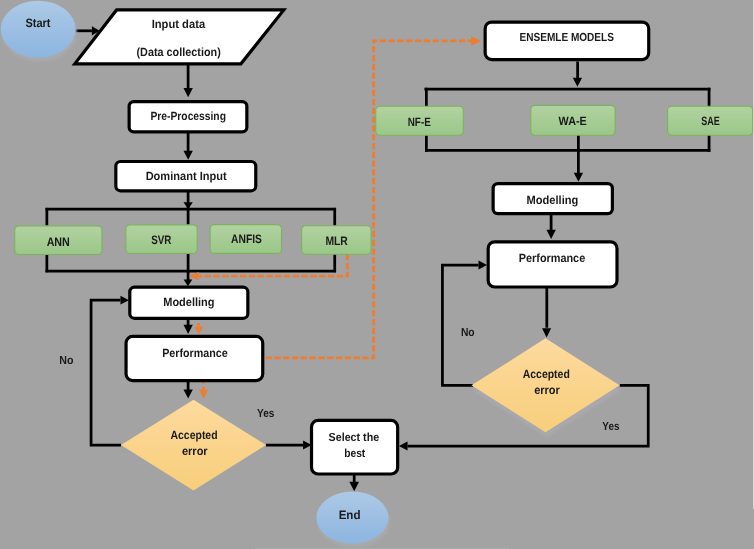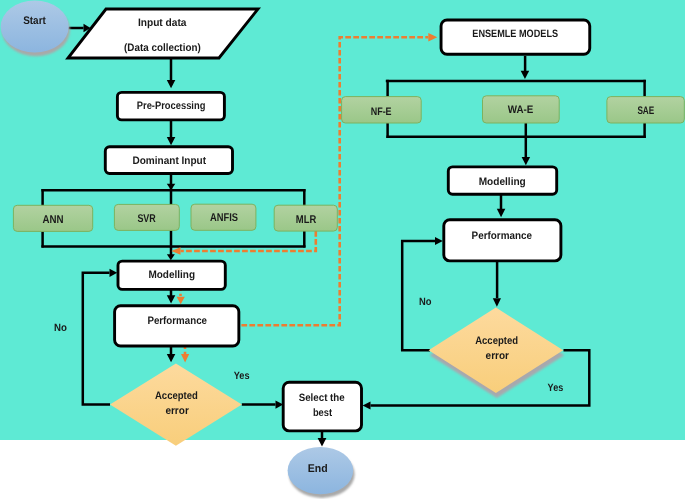--- a/index.html
+++ b/index.html
@@ -1,19 +1,19 @@
 <!DOCTYPE html>
 <html><head>
 <meta charset="utf-8">
 <title>Flowchart</title>
 <style>
   html,body{margin:0;padding:0;background:#ffffff;}
   body{width:685px;height:499px;overflow:hidden;
        font-family:"Liberation Sans",sans-serif;}
-  #stage{position:relative;width:685px;height:440px;background:#5eead4;}
+  #stage{position:relative;width:685px;height:499px;background:#a3a3a3;}
   svg text{-webkit-font-smoothing:antialiased;text-rendering:geometricPrecision;}
   svg{position:absolute;left:0;top:0;display:block;}
   .lbl{font-family:"Liberation Sans",sans-serif;font-weight:bold;fill:#1a1a1a;
        text-anchor:middle;}
 </style>
 </head>
 <body>
 
 <div id="stage">
 <svg width="685" height="499" viewBox="0 0 685 499" xmlns="http://www.w3.org/2000/svg">

